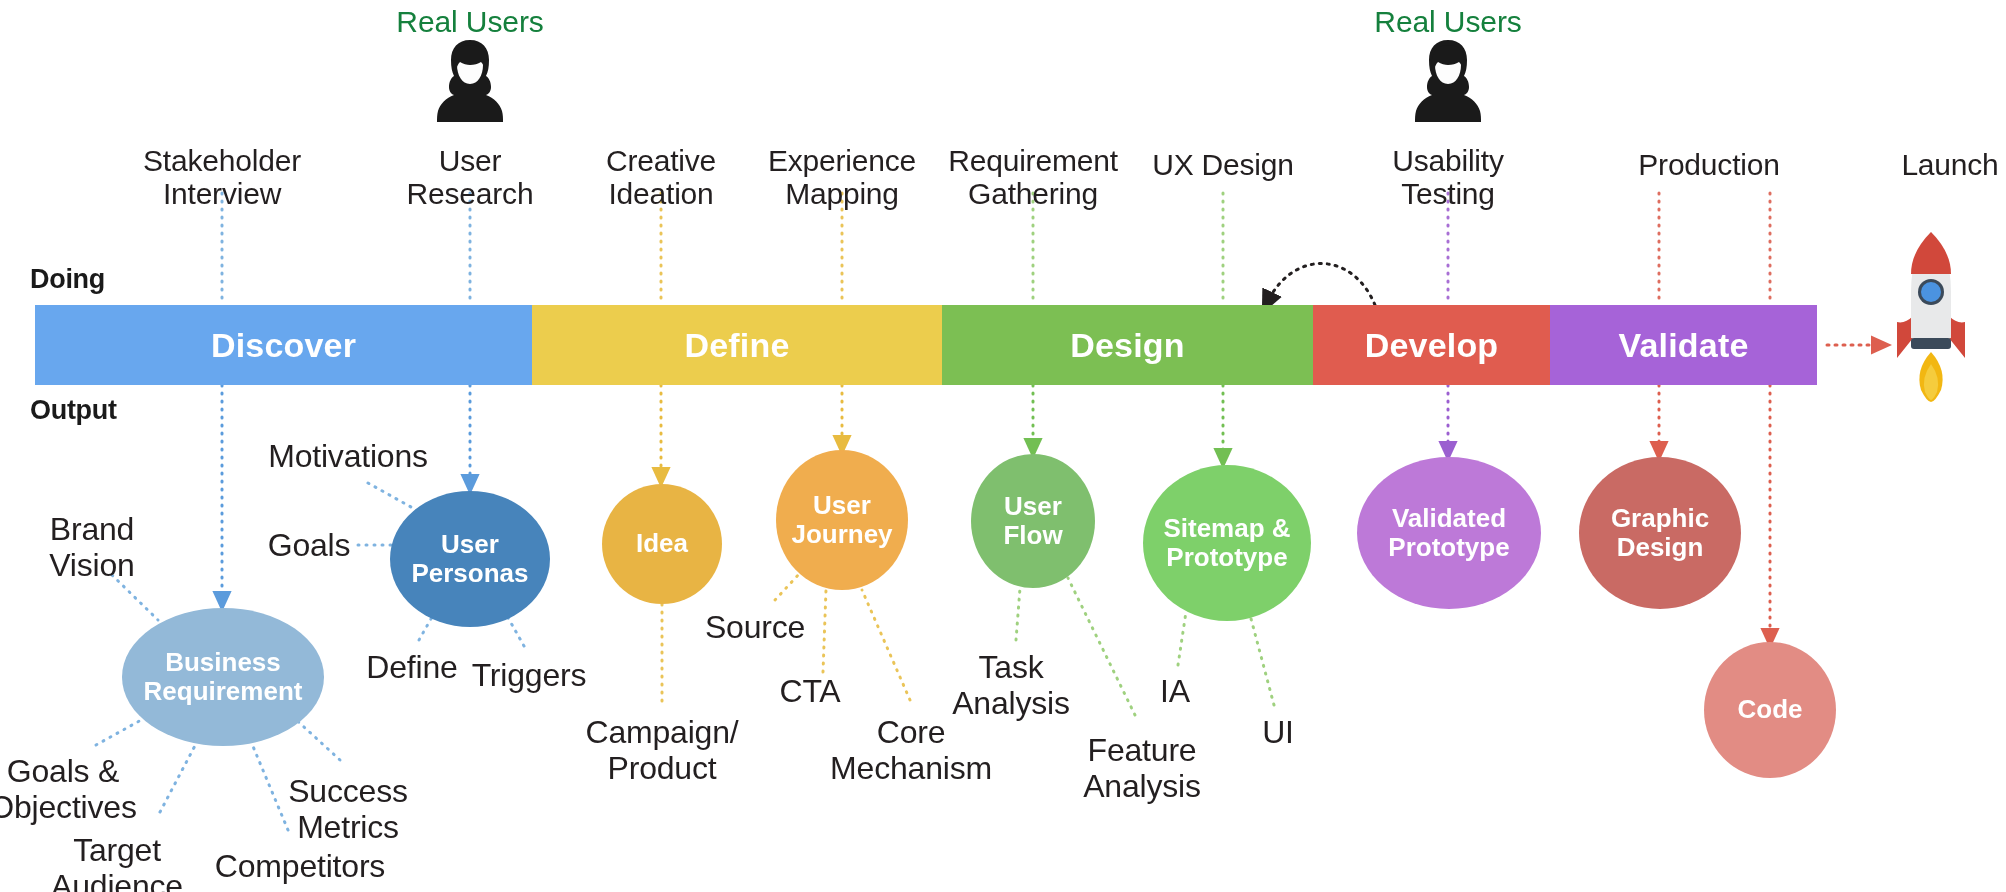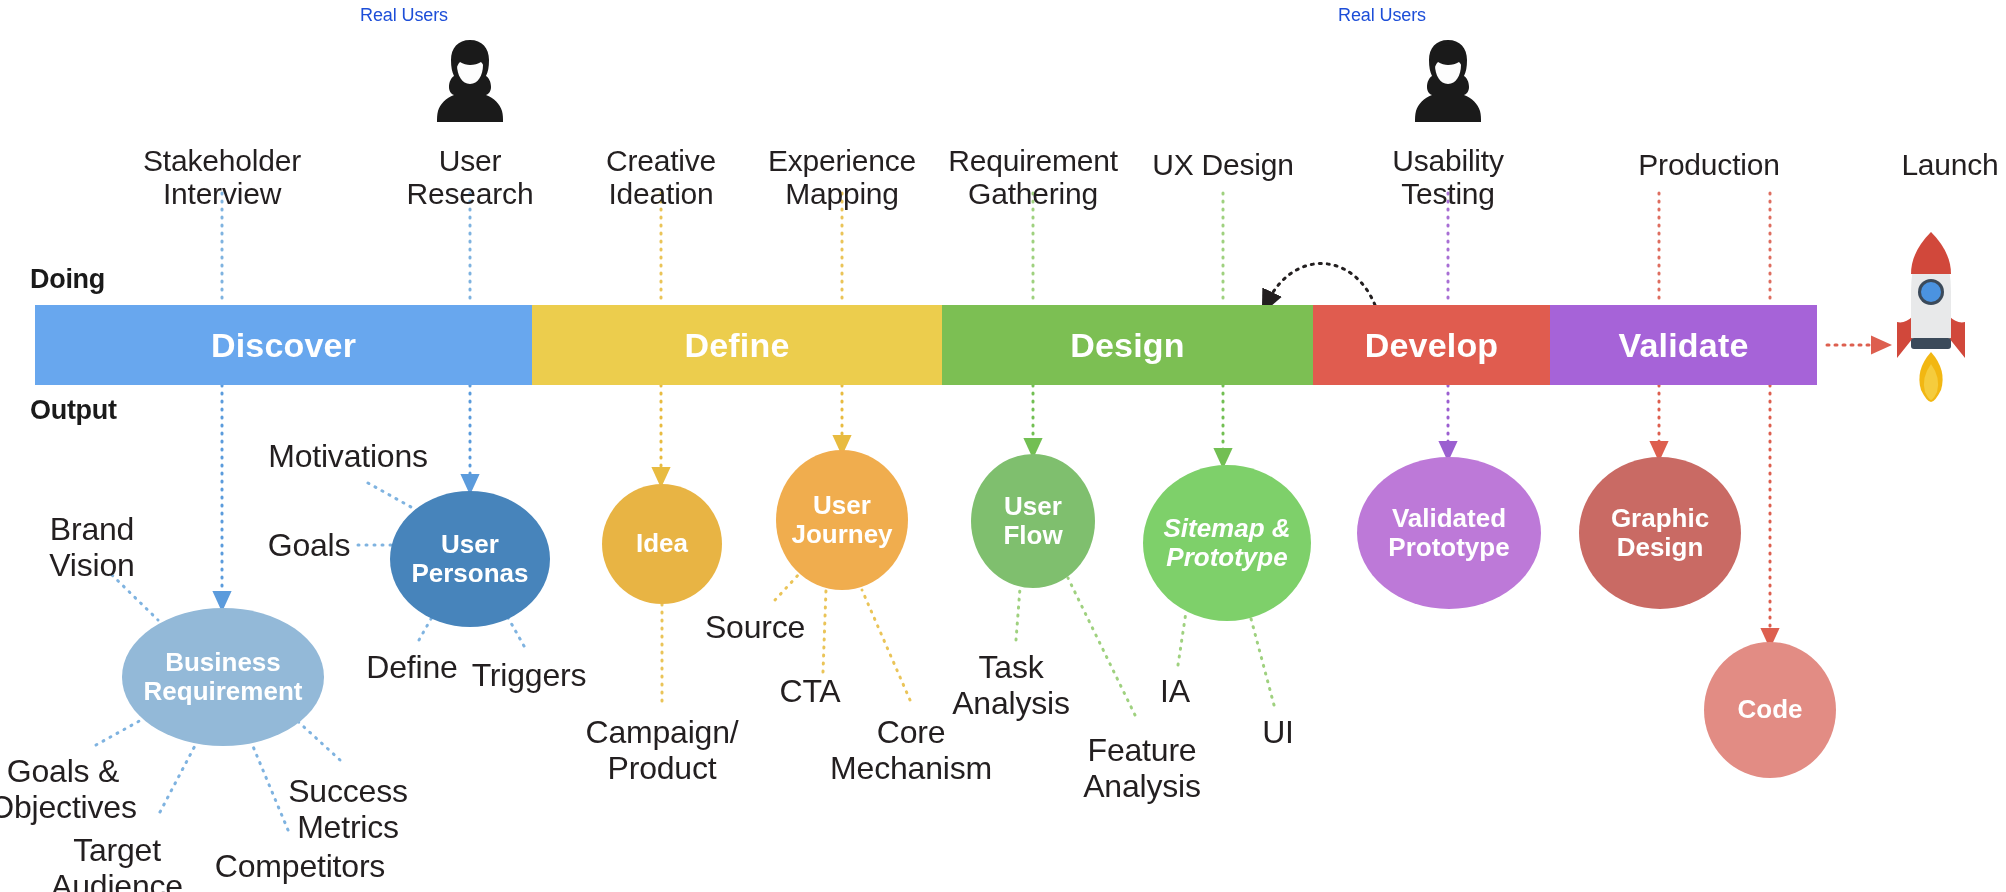--- a/index.html
+++ b/index.html
@@ -25,22 +25,23 @@
     text-align: center;
     font-size: 30px;
     line-height: 1.1;
     color: #231f20;
     letter-spacing: -0.2px;
     white-space: pre-line;
     font-weight: 400;
   }
   .real-users {
     position: absolute;
-    font-size: 18px;
-    color: #1d4ed8;
+    text-align: center;
+    font-size: 30px;
+    color: #15803d;
     letter-spacing: -0.1px;
     white-space: nowrap;
   }
   .person-icon {
     position: absolute;
     width: 78px;
     height: 86px;
   }
 
   
@@ -249,21 +250,21 @@
   <div id="bubbles">
       <div class="bubble" style="left: 122px; top: 608px; width: 202px; height: 138px; background: rgb(147, 185, 216); font-size: 26px;">Business
 Requirement</div>
       <div class="bubble" style="left: 390px; top: 491px; width: 160px; height: 136px; background: rgb(71, 132, 187); font-size: 26px;">User
 Personas</div>
       <div class="bubble" style="left: 602px; top: 484px; width: 120px; height: 120px; background: rgb(232, 180, 68); font-size: 26px;">Idea</div>
       <div class="bubble" style="left: 776px; top: 450px; width: 132px; height: 140px; background: rgb(240, 173, 78); font-size: 26px;">User
 Journey</div>
       <div class="bubble" style="left: 971px; top: 454px; width: 124px; height: 134px; background: rgb(127, 191, 110); font-size: 26px;">User
 Flow</div>
-      <div class="bubble" style="left: 1143px; top: 465px; width: 168px; height: 156px; background: rgb(126, 208, 106); font-size: 26px; font-style: italic;">Sitemap &amp;
+      <div class="bubble" style="left: 1143px; top: 465px; width: 168px; height: 156px; background: rgb(126, 208, 106); font-size: 26px;">Sitemap &amp;
 Prototype</div>
       <div class="bubble" style="left: 1357px; top: 457px; width: 184px; height: 152px; background: rgb(189, 121, 216); font-size: 26px;">Validated
 Prototype</div>
       <div class="bubble" style="left: 1579px; top: 457px; width: 162px; height: 152px; background: rgb(201, 106, 100); font-size: 26px;">Graphic
 Design</div>
       <div class="bubble" style="left: 1704px; top: 642px; width: 132px; height: 136px; background: rgb(226, 140, 132); font-size: 26px;">Code</div>
     </div>
 
   <div id="leaves">
       <div class="leaf" style="left: -38px; width: 260px; top: 512px;">Brand

